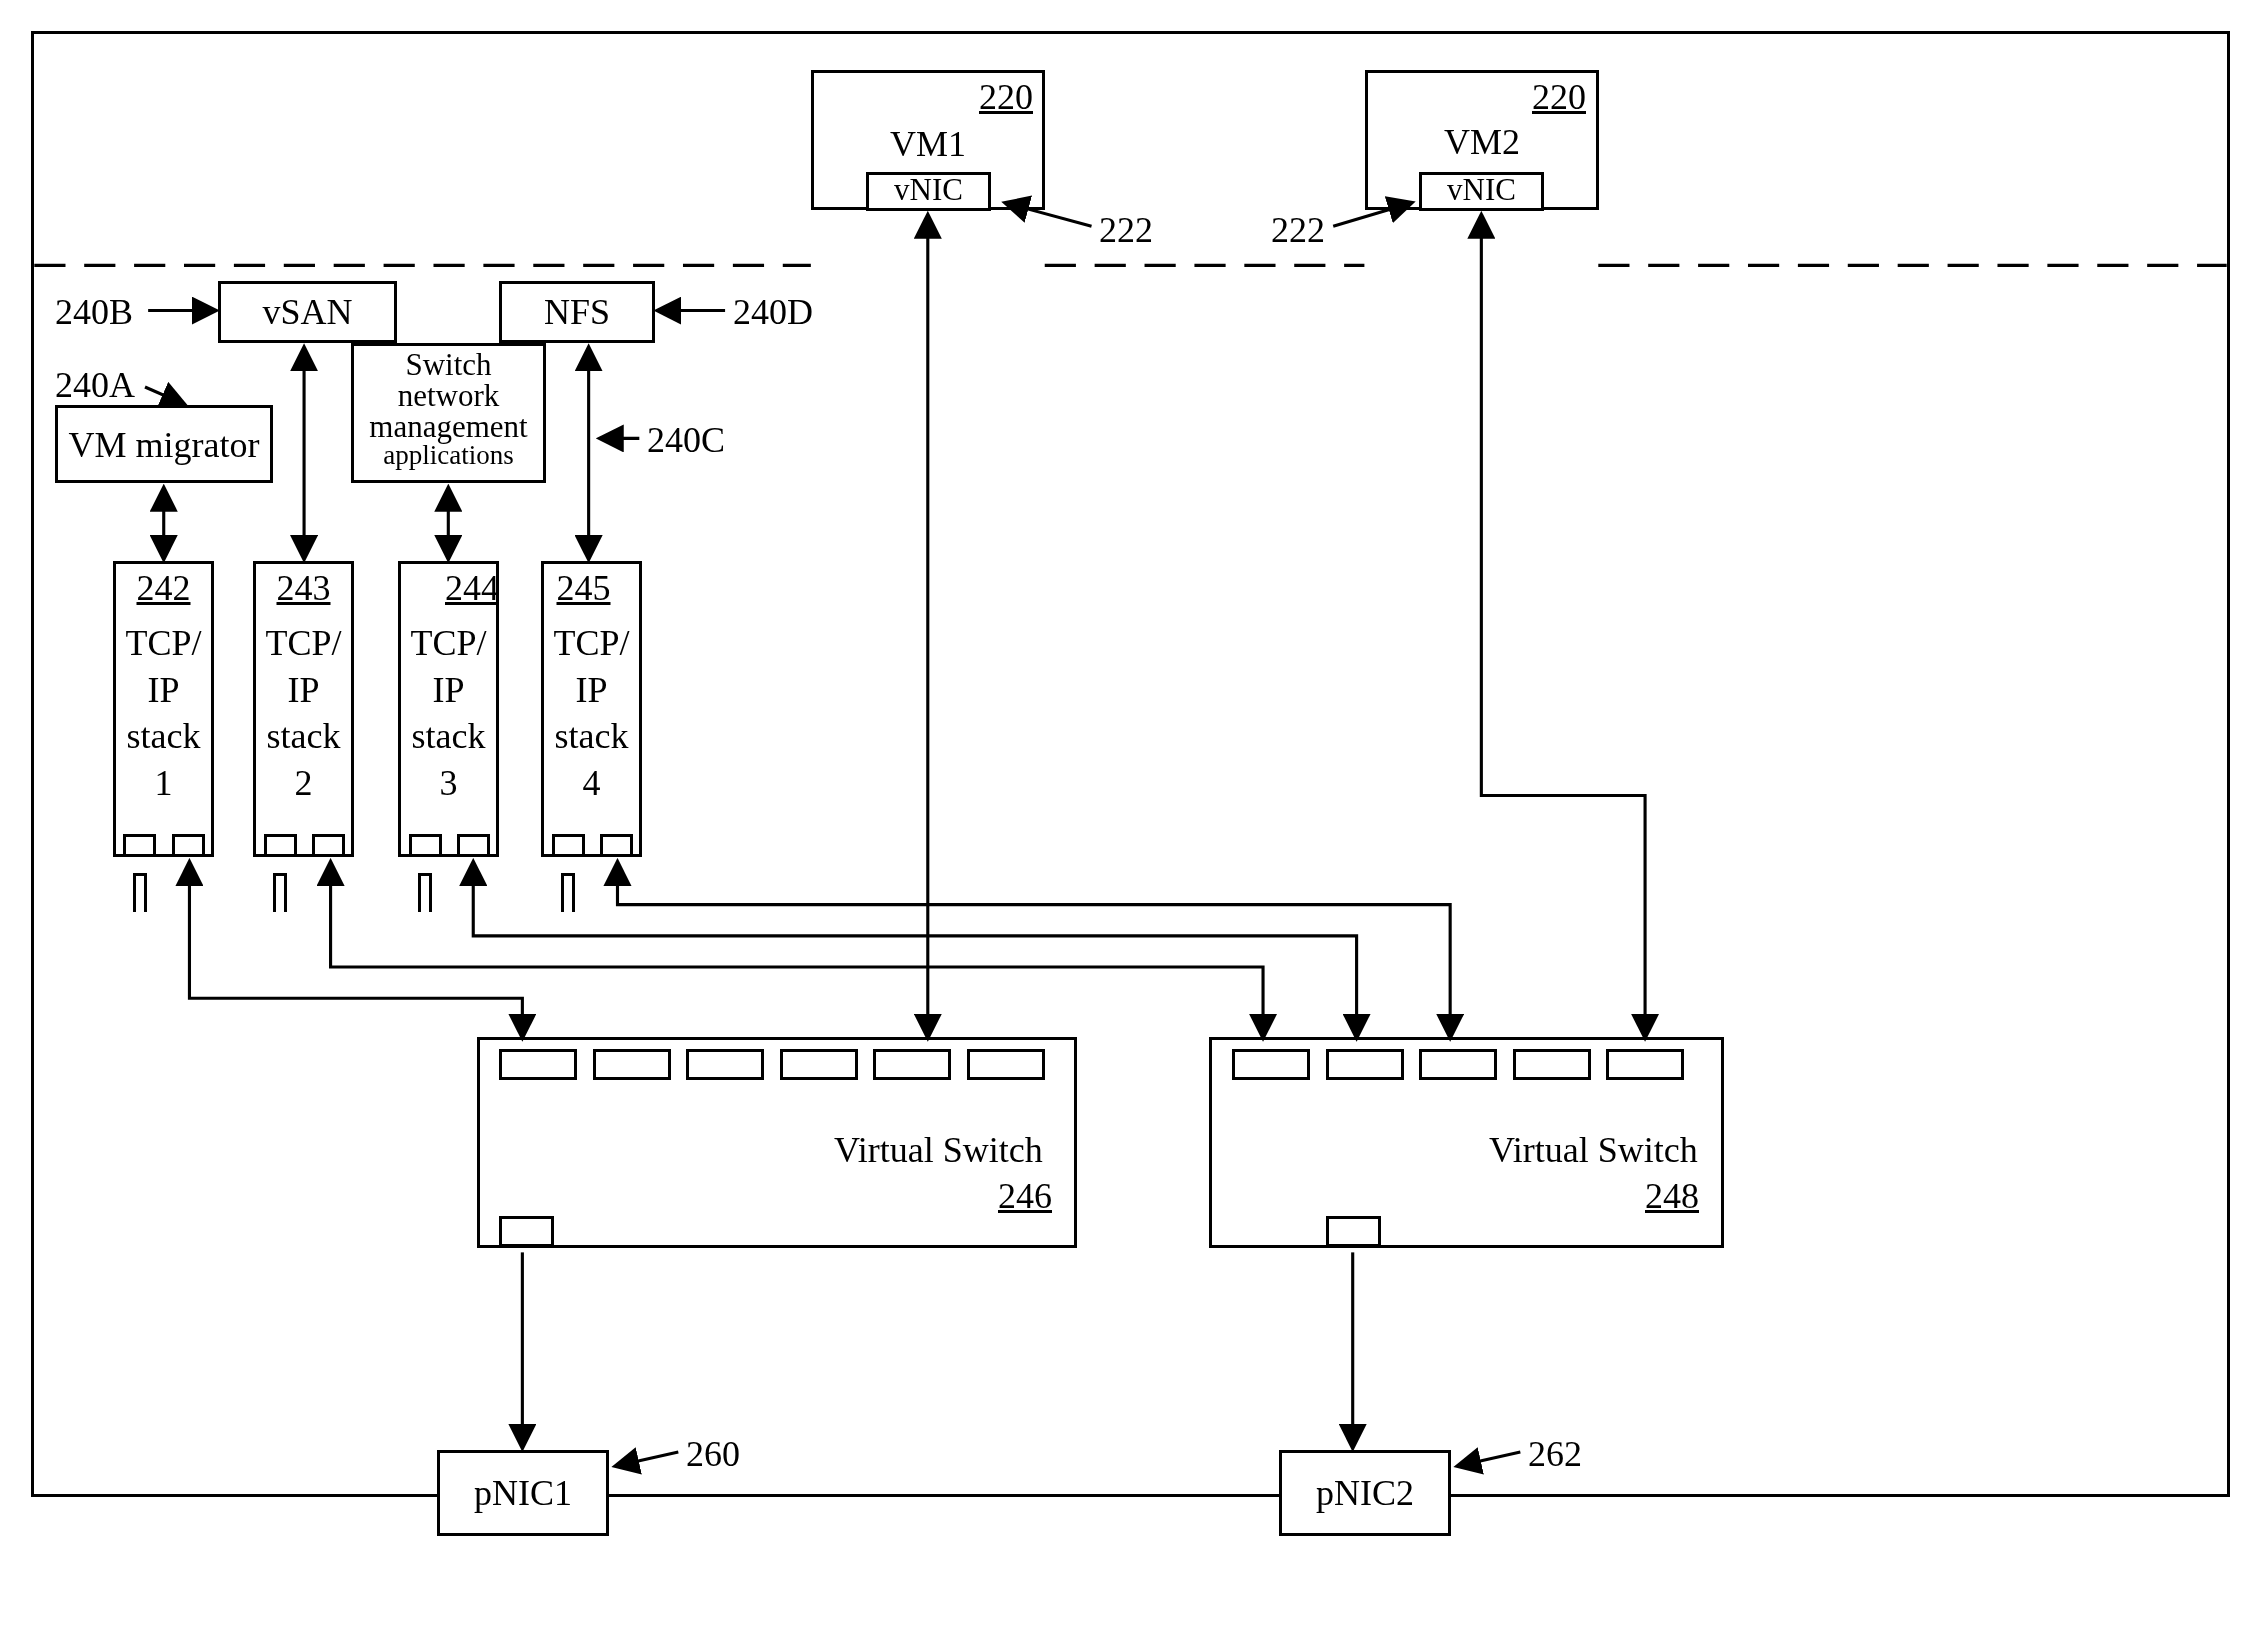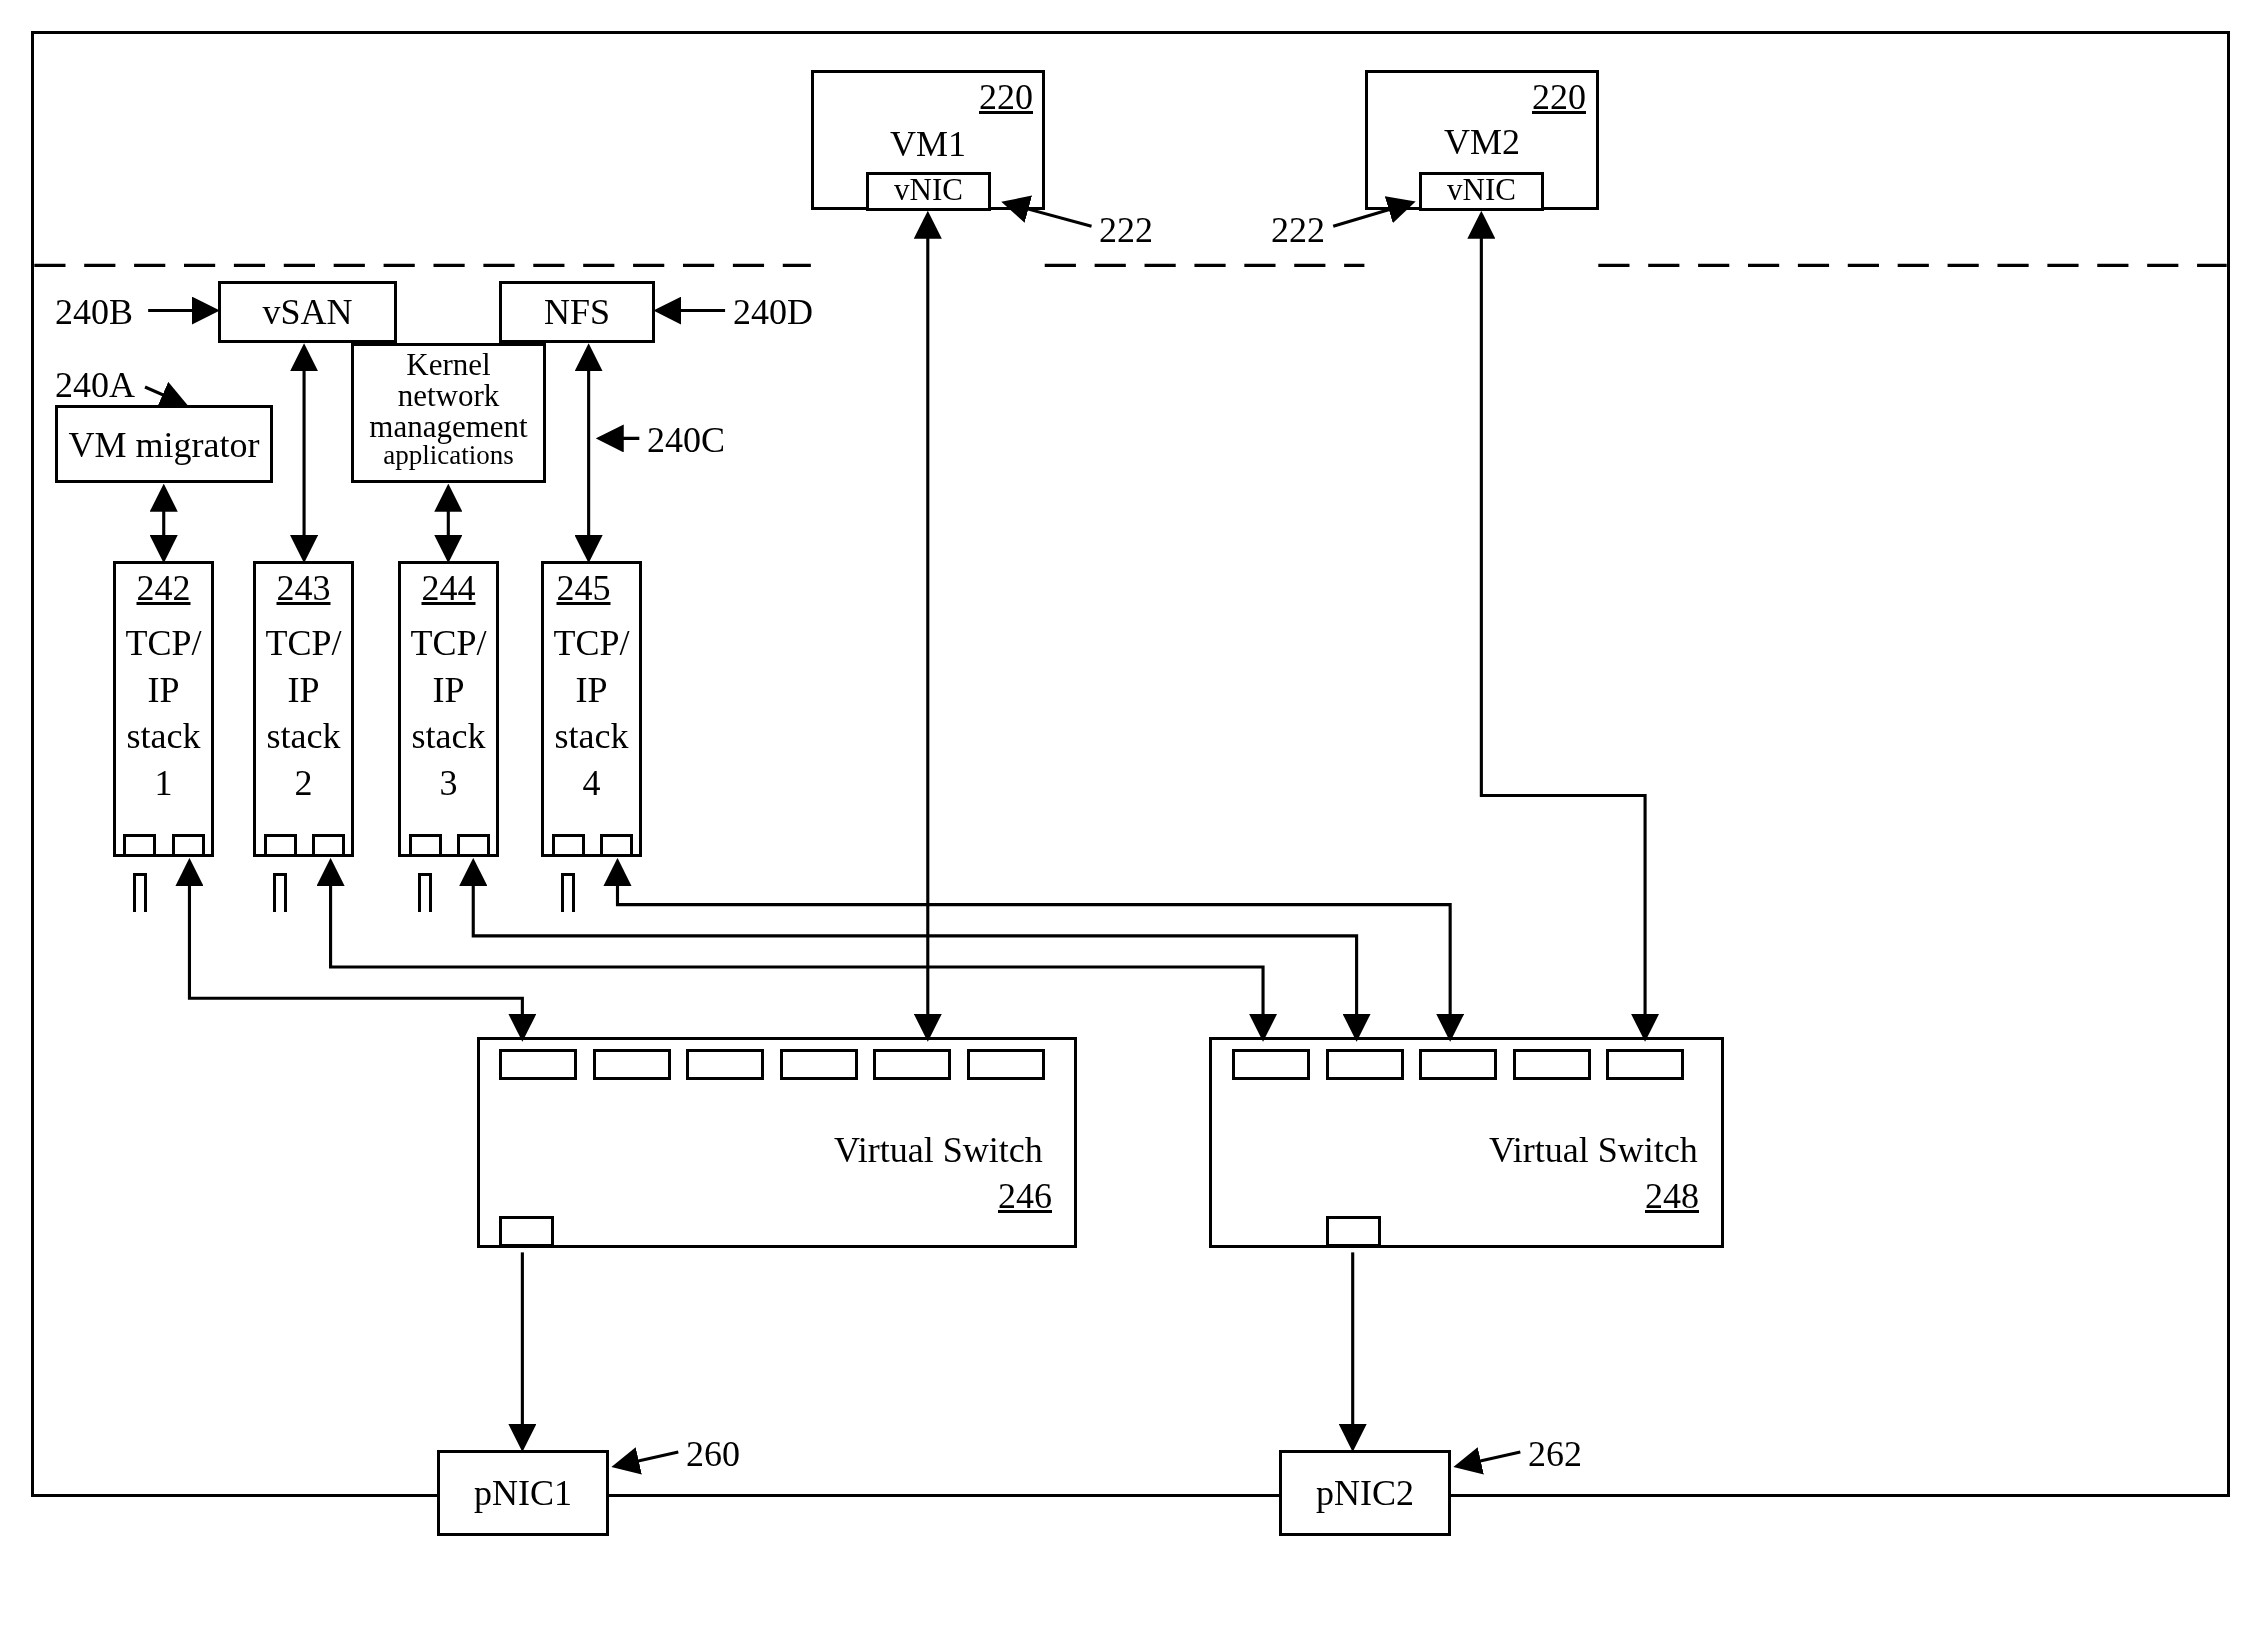--- a/index.html
+++ b/index.html
@@ -70,21 +70,21 @@
 
   <div class="txt" style="left:55px; top:293px;">240B</div>
   <div class="txt" style="left:733px; top:293px;">240D</div>
 
   <div class="txt" style="left:55px; top:366px;">240A</div>
 
   <div class="box" style="left:55px; top:405px; width:218px; height:78px;"></div>
   <div class="txt center" style="left:55px; top:426px; width:218px;">VM migrator</div>
 
   <div class="box" style="left:351px; top:343px; width:195px; height:140px;"></div>
-  <div class="txt center" style="left:351px; top:348px; width:195px; font-size:31px;">Kernel</div>
+  <div class="txt center" style="left:351px; top:348px; width:195px; font-size:31px;">Switch</div>
   <div class="txt center" style="left:351px; top:379px; width:195px; font-size:31px;">network</div>
   <div class="txt center" style="left:351px; top:410px; width:195px; font-size:31px;">management</div>
   <div class="txt center" style="left:351px; top:441px; width:195px; font-size:27px;">applications</div>
 
   <div class="txt" style="left:647px; top:421px;">240C</div>
 
   <div class="box" style="left:113px; top:561px; width:101px; height:296px;"></div>
   <div class="txt center" style="left:113px; top:569px; width:101px;"><span class="u">242</span></div>
   <div class="txt center" style="left:113px; top:624px; width:101px;">TCP/</div>
   <div class="txt center" style="left:113px; top:671px; width:101px;">IP</div>
@@ -92,21 +92,21 @@
   <div class="txt center" style="left:113px; top:764px; width:101px;">1</div>
 
   <div class="box" style="left:253px; top:561px; width:101px; height:296px;"></div>
   <div class="txt center" style="left:253px; top:569px; width:101px;"><span class="u">243</span></div>
   <div class="txt center" style="left:253px; top:624px; width:101px;">TCP/</div>
   <div class="txt center" style="left:253px; top:671px; width:101px;">IP</div>
   <div class="txt center" style="left:253px; top:717px; width:101px;">stack</div>
   <div class="txt center" style="left:253px; top:764px; width:101px;">2</div>
 
   <div class="box" style="left:398px; top:561px; width:101px; height:296px;"></div>
-  <div class="txt center" style="left:398px; top:569px; width:101px;"><span class="u">244</span></div>
+  <div class="txt center" style="left:398px; top:569px; width:101px;text-align:right;"><span class="u">244</span></div>
   <div class="txt center" style="left:398px; top:624px; width:101px;">TCP/</div>
   <div class="txt center" style="left:398px; top:671px; width:101px;">IP</div>
   <div class="txt center" style="left:398px; top:717px; width:101px;">stack</div>
   <div class="txt center" style="left:398px; top:764px; width:101px;">3</div>
 
   <div class="box" style="left:541px; top:561px; width:101px; height:296px;"></div>
   <div class="txt center" style="left:541px; top:569px; width:85px;"><span class="u">245</span></div>
   <div class="txt center" style="left:541px; top:624px; width:101px;">TCP/</div>
   <div class="txt center" style="left:541px; top:671px; width:101px;">IP</div>
   <div class="txt center" style="left:541px; top:717px; width:101px;">stack</div>

